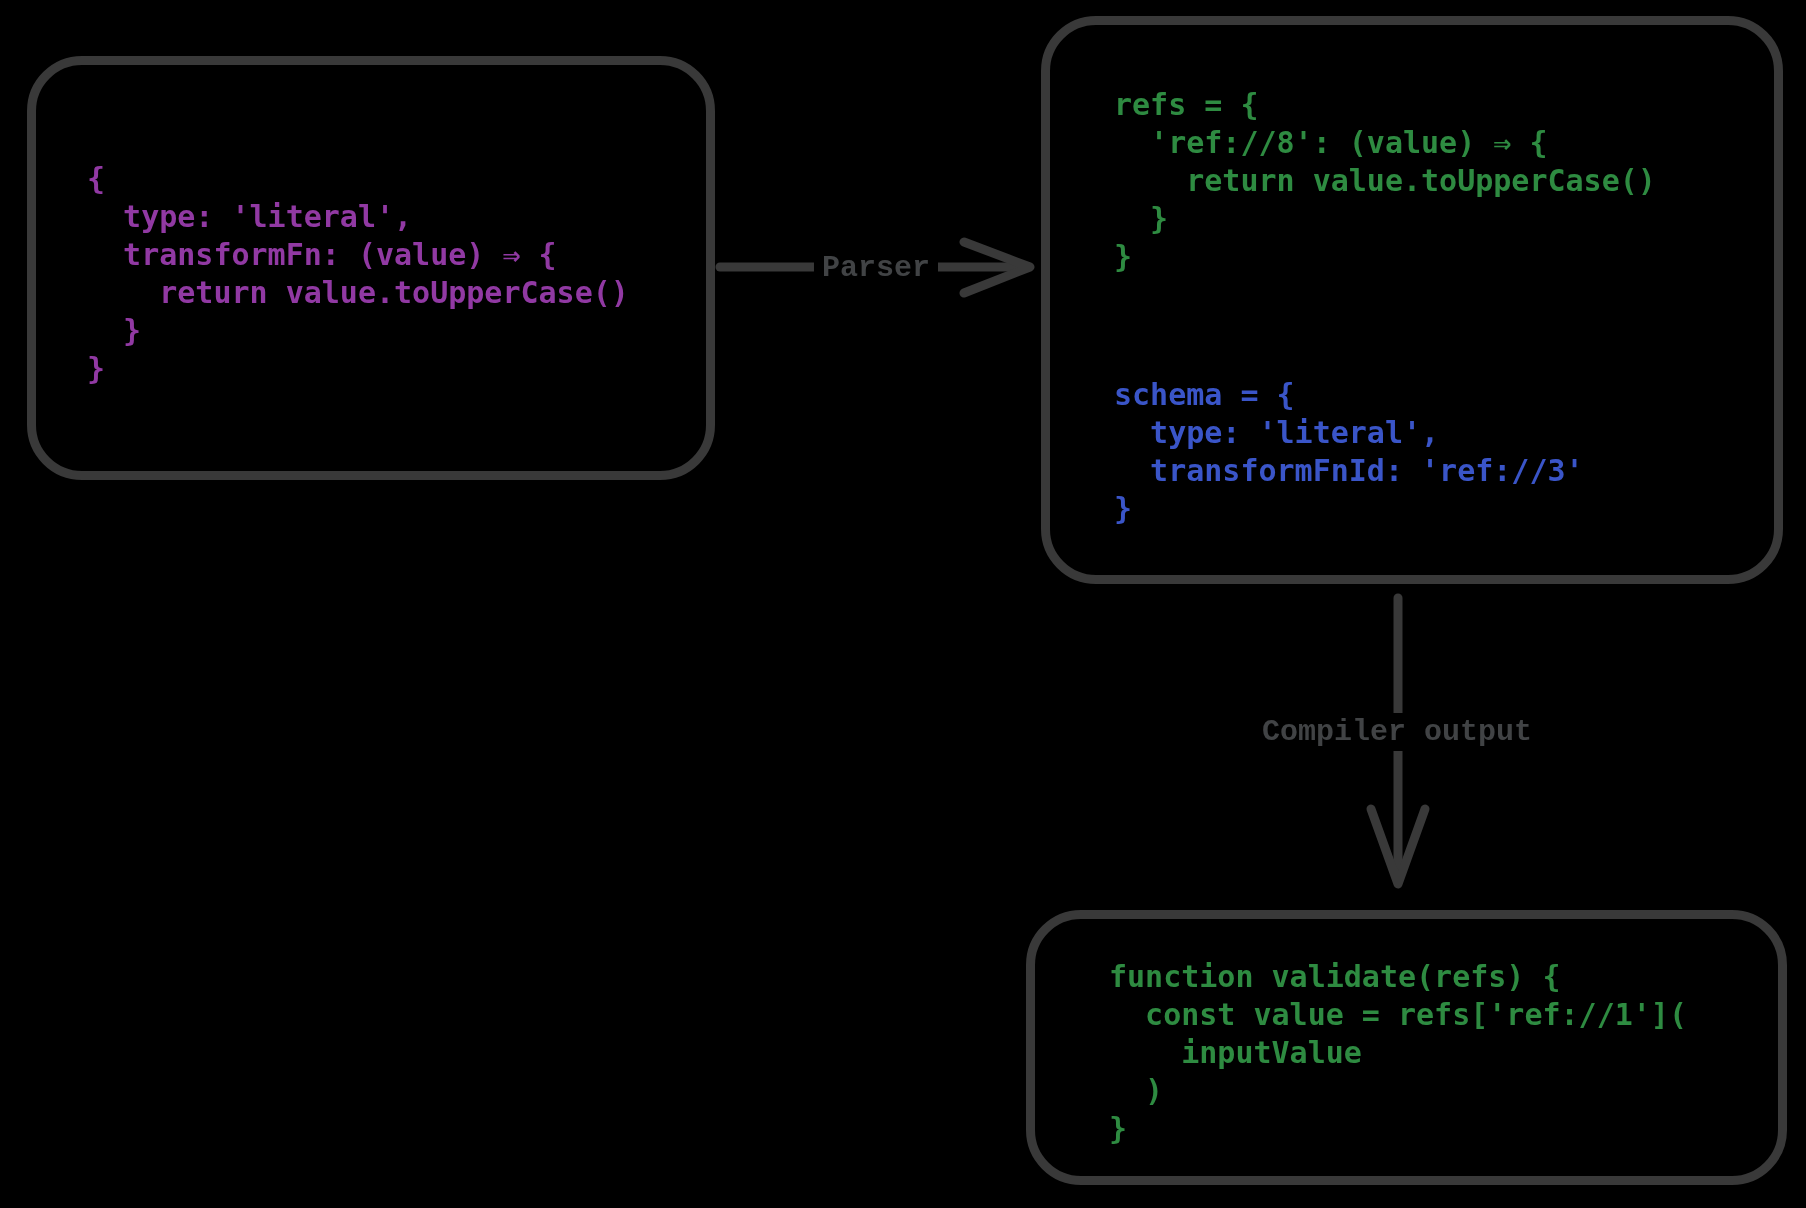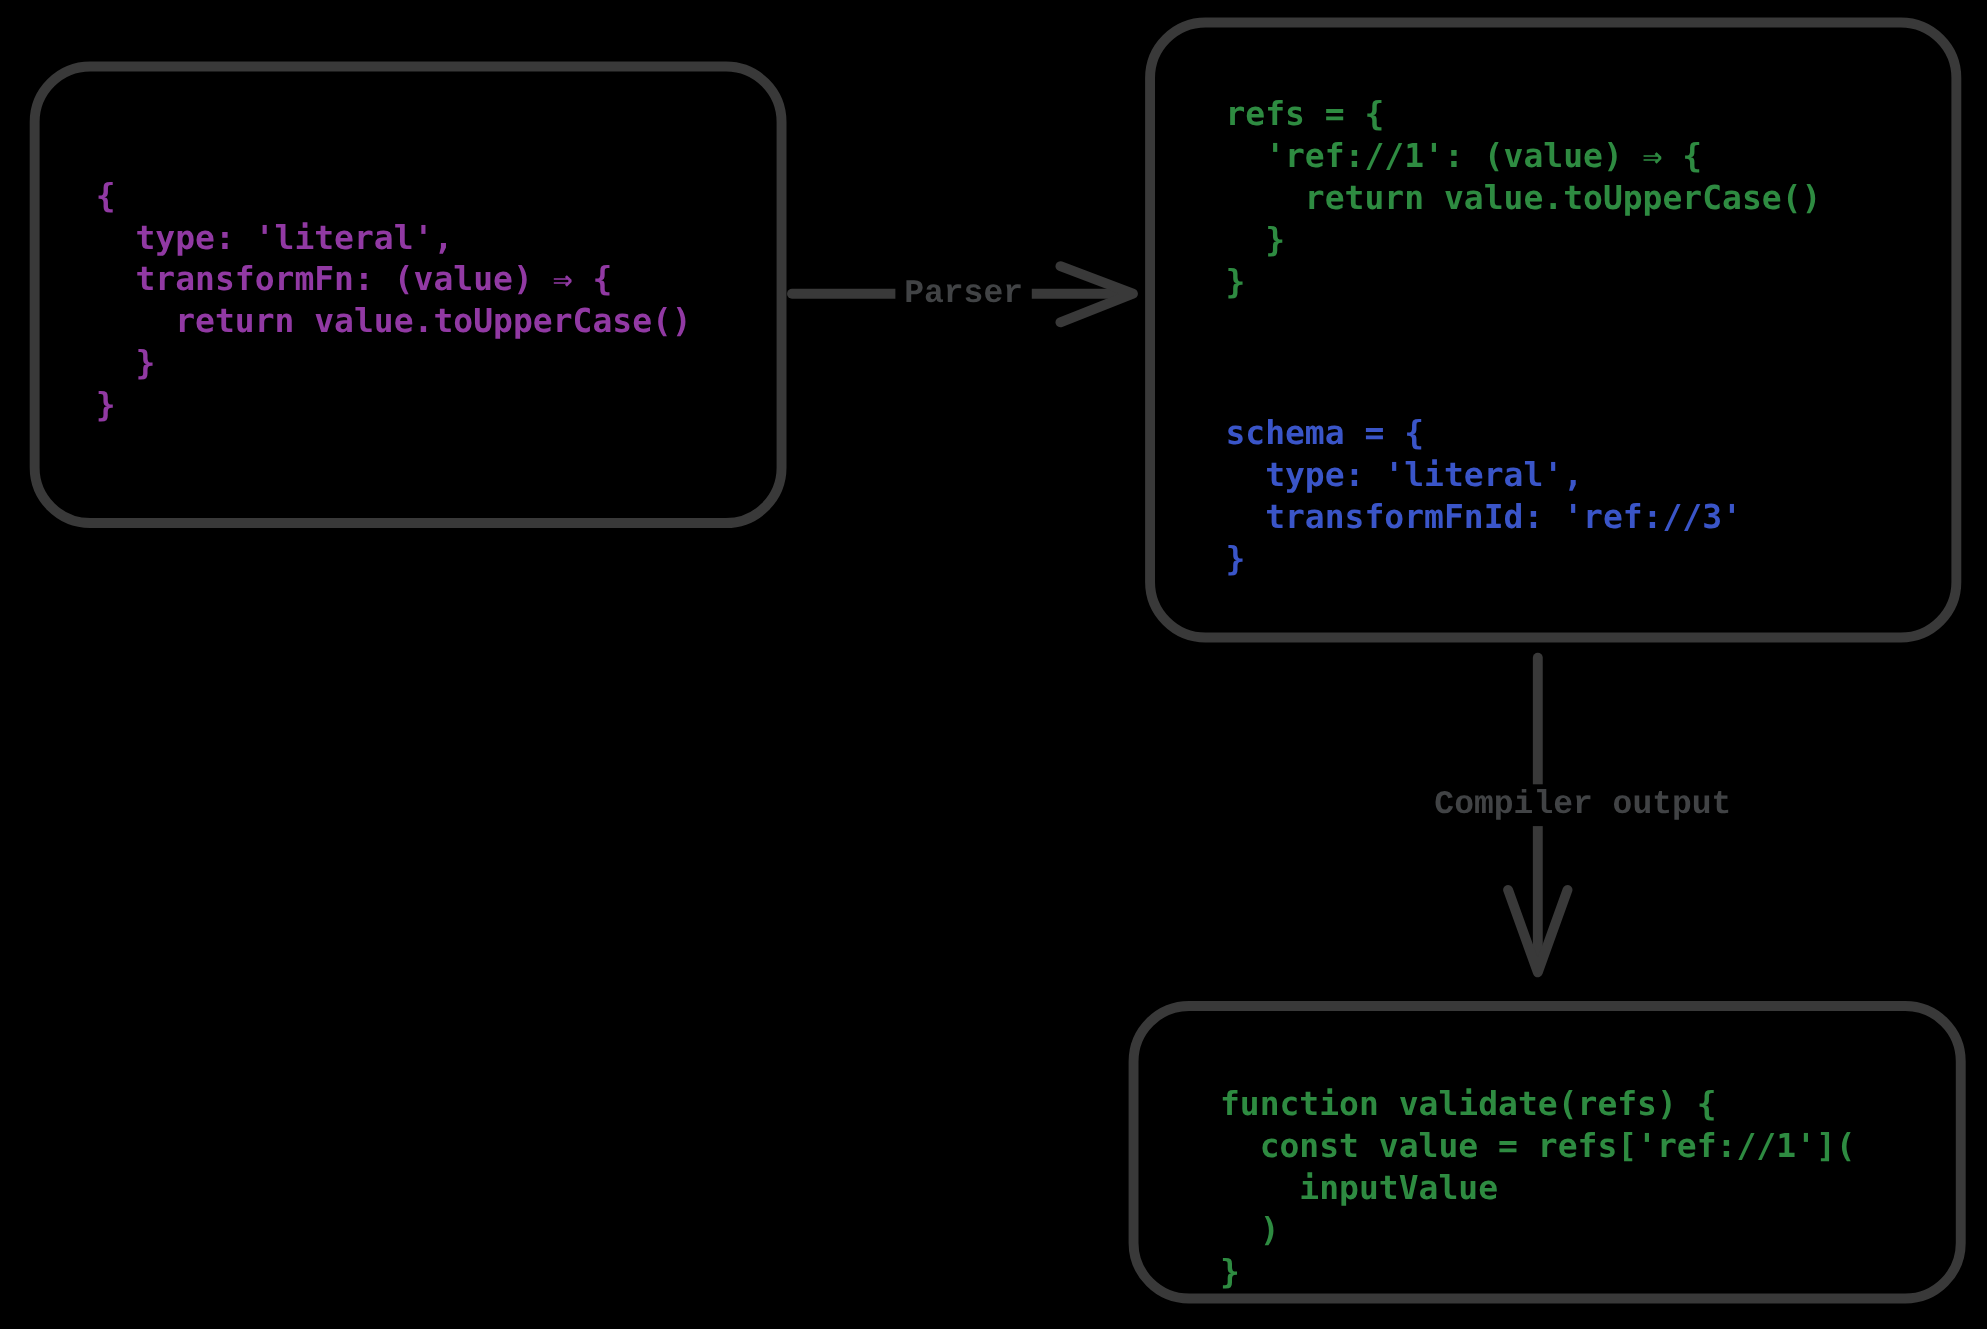--- a/index.html
+++ b/index.html
@@ -33,21 +33,21 @@
     margin:0;
     font-family:"DejaVu Sans Mono",monospace;
     font-weight:700;
     font-size:30px;
     line-height:38px;
     white-space:pre;
   }
   .code-source{left:87px;top:160px;color:var(--purple);}
   .code-refs{left:1114px;top:86px;color:var(--green);}
   .code-schema{left:1114px;top:376px;color:var(--blue);}
-  .code-compiled{left:1109px;top:986px;color:var(--green);}
+  .code-compiled{left:1109px;top:958px;color:var(--green);}
   svg.arrow{position:absolute;overflow:visible;}
   .arrow-parser{left:710px;top:225px;}
   .arrow-compiler{left:1348px;top:592px;}
   .arrow line,.arrow polyline{
     stroke:var(--stroke);
     stroke-width:9;
     stroke-linecap:round;
     stroke-linejoin:round;
     fill:none;
   }
@@ -57,21 +57,21 @@
     background:var(--bg);
     color:var(--label);
     font-family:Liberation Mono, monospace;
     font-weight:700;
     font-size:30px;
     line-height:38px;
     padding:0 8px;
     white-space:nowrap;
   }
   .label-parser{left:876px;top:268px;}
-  .label-compiler{left:1397px;top:732px;margin-left:42px;}
+  .label-compiler{left:1397px;top:732px;}
 </style>
 </head>
 <body>
 
 <div class="canvas">
 
   <div class="box box-source"></div>
   <pre class="code code-source">{
   type: 'literal',
   transformFn: (value) ⇒ {
@@ -80,21 +80,21 @@
 }</pre>
 
   <svg class="arrow arrow-parser" width="340" height="90" viewBox="0 0 340 90">
     <line x1="10" y1="42" x2="318" y2="42"></line>
     <polyline points="254,17 320,42 254,68"></polyline>
   </svg>
   <span class="arrow-label label-parser">Parser</span>
 
   <div class="box box-parsed"></div>
   <pre class="code code-refs">refs = {
-  'ref://1': (value) ⇒ {
+  'ref://8': (value) ⇒ {
     return value.toUpperCase()
   }
 }</pre>
   <pre class="code code-schema">schema = {
   type: 'literal',
   transformFnId: 'ref://3'
 }</pre>
 
   <svg class="arrow arrow-compiler" width="100" height="300" viewBox="0 0 100 300">
     <line x1="50" y1="6" x2="50" y2="290"></line>

